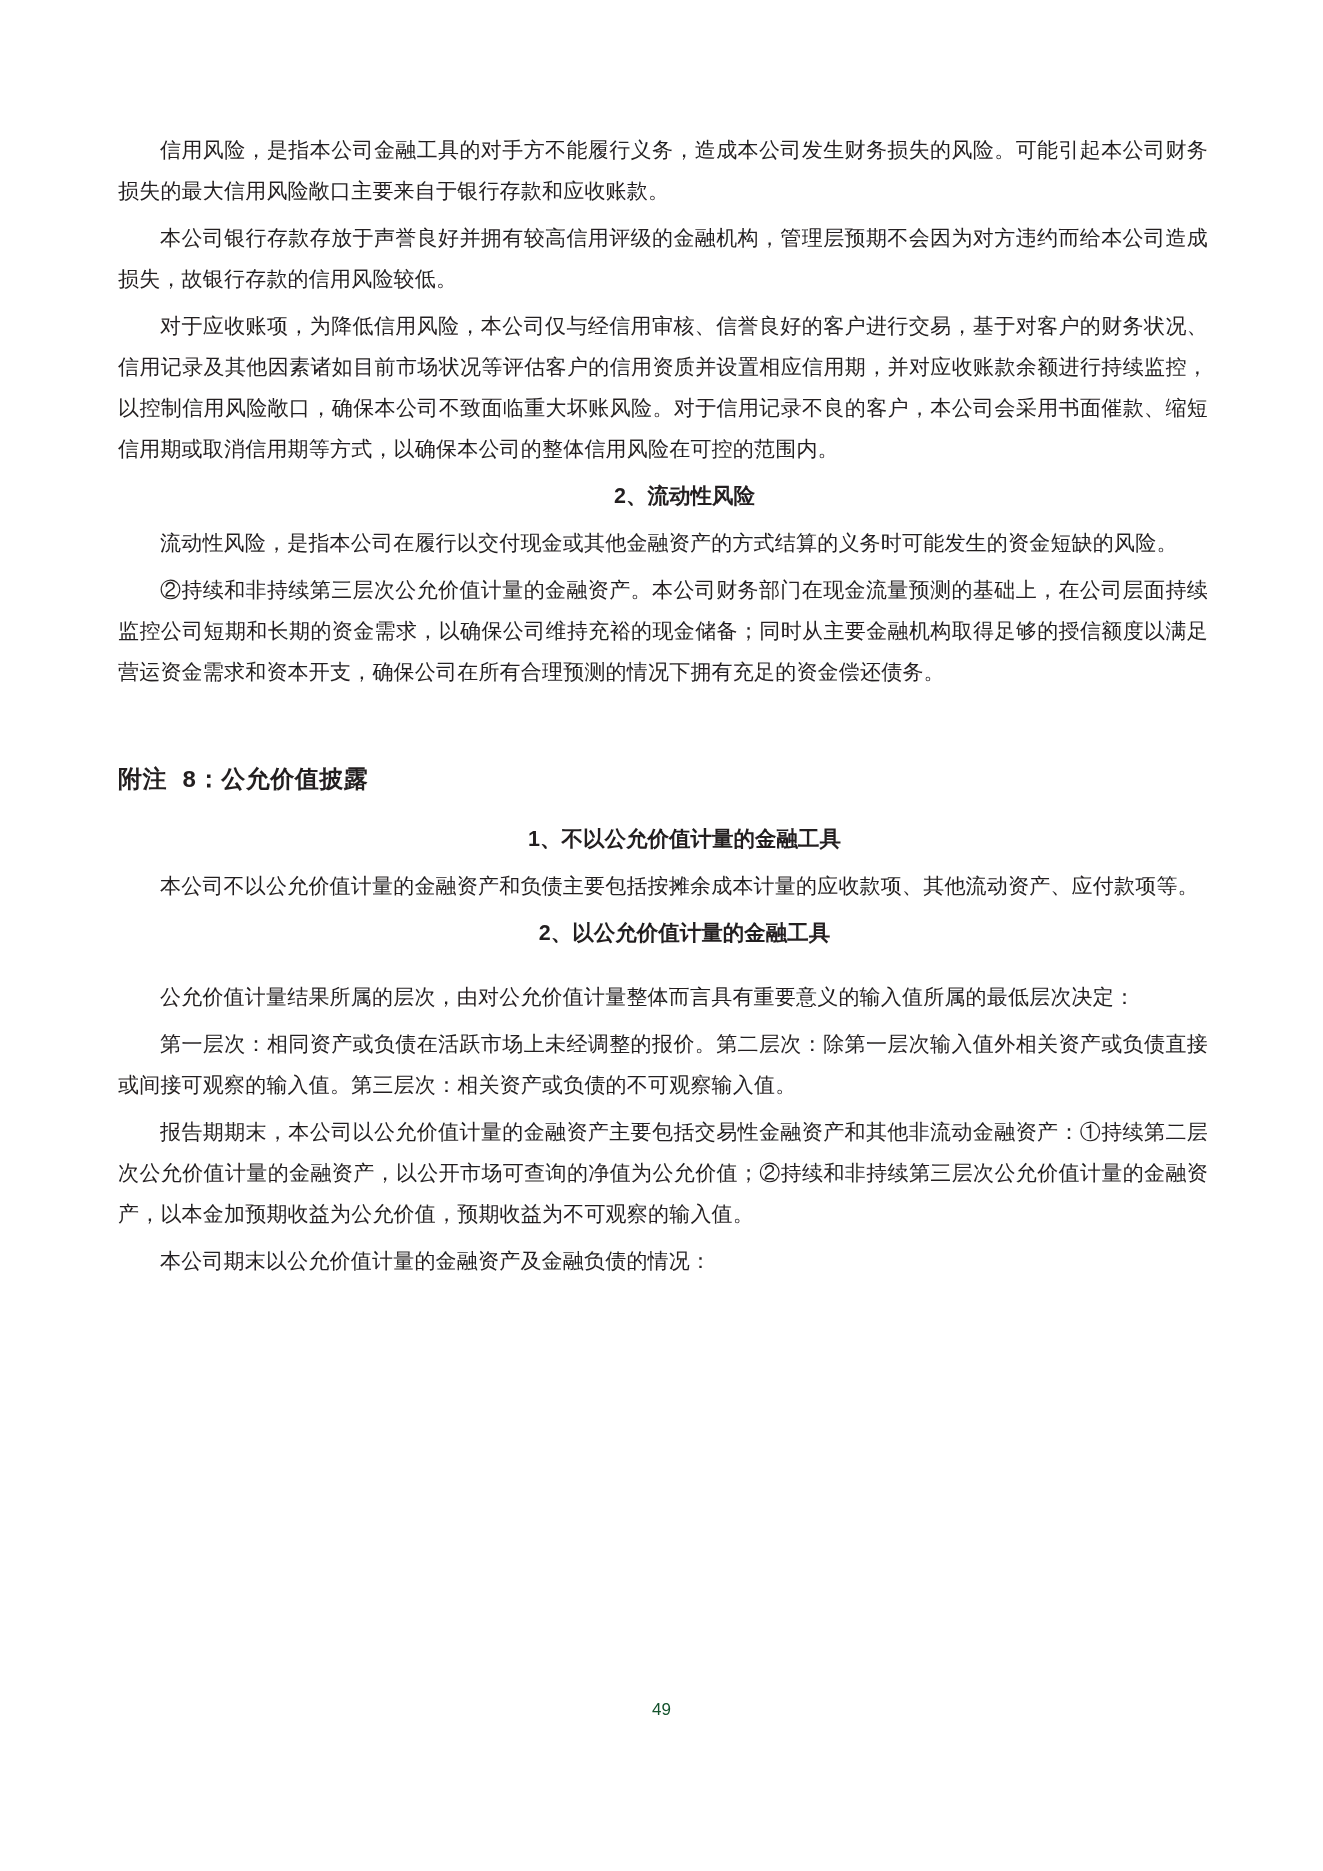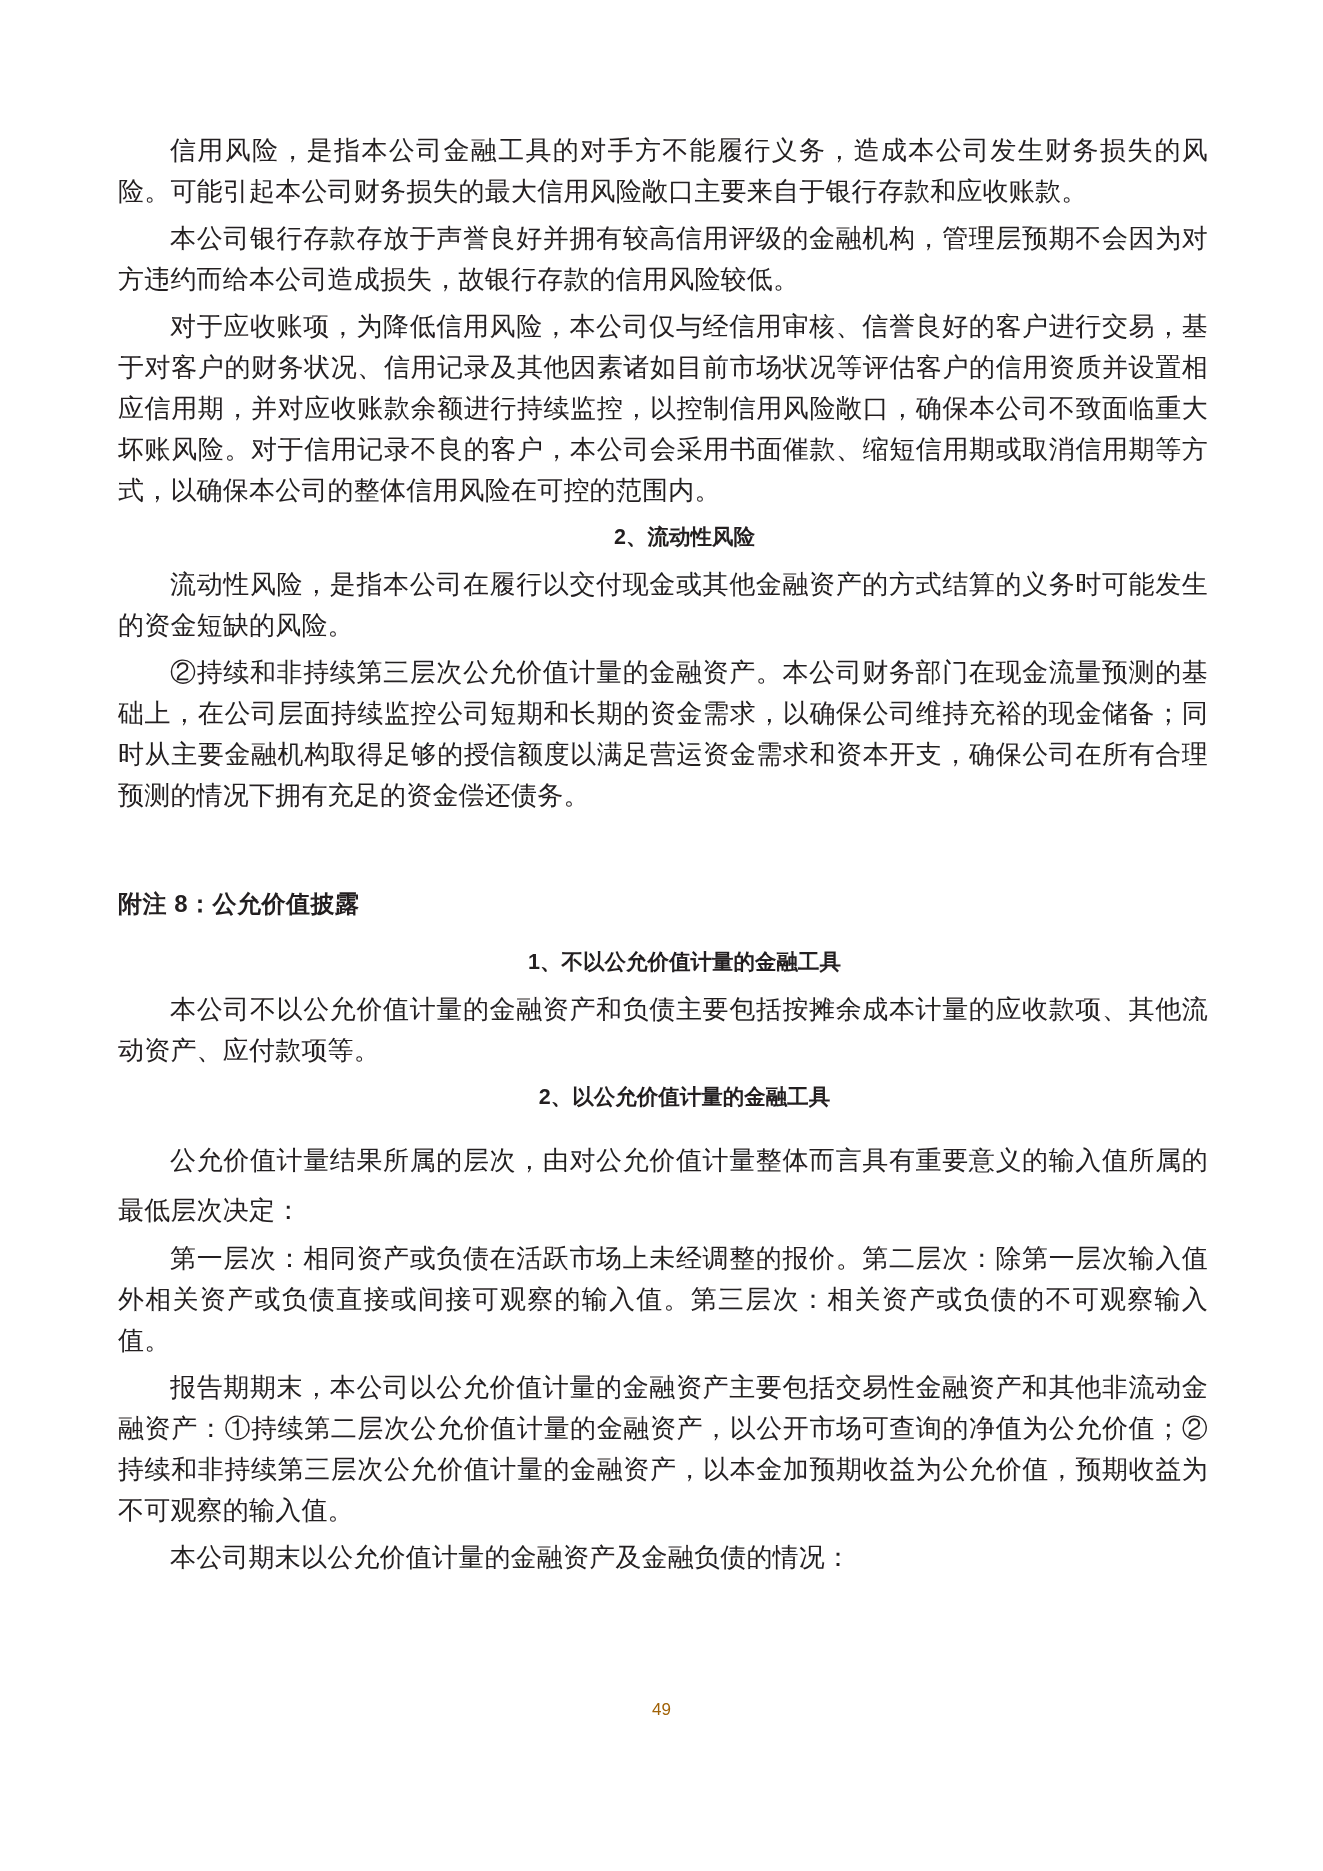--- a/index.html
+++ b/index.html
@@ -19,34 +19,34 @@
     overflow: hidden;
   }
   .content {
     position: absolute;
     left: 118px;
     top: 130px;
     width: 1090px;
   }
   p.para {
     margin: 0 0 6px 0;
-    font-size: 26px;
+    font-size: 21px;
     line-height: 41px;
     text-align: justify;
     text-justify: inter-ideograph;
     text-indent: 2em;
     letter-spacing: 0.2px;
   }
   h2.section-heading {
     margin: 0;
     font-size: 24px;
     line-height: 40px;
     font-weight: bold;
     letter-spacing: 0.5px;
-    font-family: Liberation Sans, sans-serif;
+    font-family: Liberation Mono, monospace;
   }
   h3.sub-heading {
     margin: 0 0 6px 0;
     font-size: 21.5px;
     line-height: 41px;
     font-weight: bold;
     text-indent: 2em;
     font-family: "Liberation Sans", "DejaVu Sans", sans-serif;
     text-align: center;
   }
@@ -57,21 +57,21 @@
     line-height: 50px;
     margin-bottom: 2px;
   }
   .page-number {
     position: absolute;
     left: 0;
     right: 0;
     top: 1700px;
     text-align: center;
     font-size: 17px;
-    color: #a16207;
+    color: #14532d;
     font-family: "Liberation Sans", "DejaVu Sans", sans-serif;
   }
 </style>
 </head>
 <body>
 
 <div class="page">
   <div class="content">
 
     <p class="para">信用风险，是指本公司金融工具的对手方不能履行义务，造成本公司发生财务损失的风险。可能引起本公司财务损失的最大信用风险敞口主要来自于银行存款和应收账款。</p>

